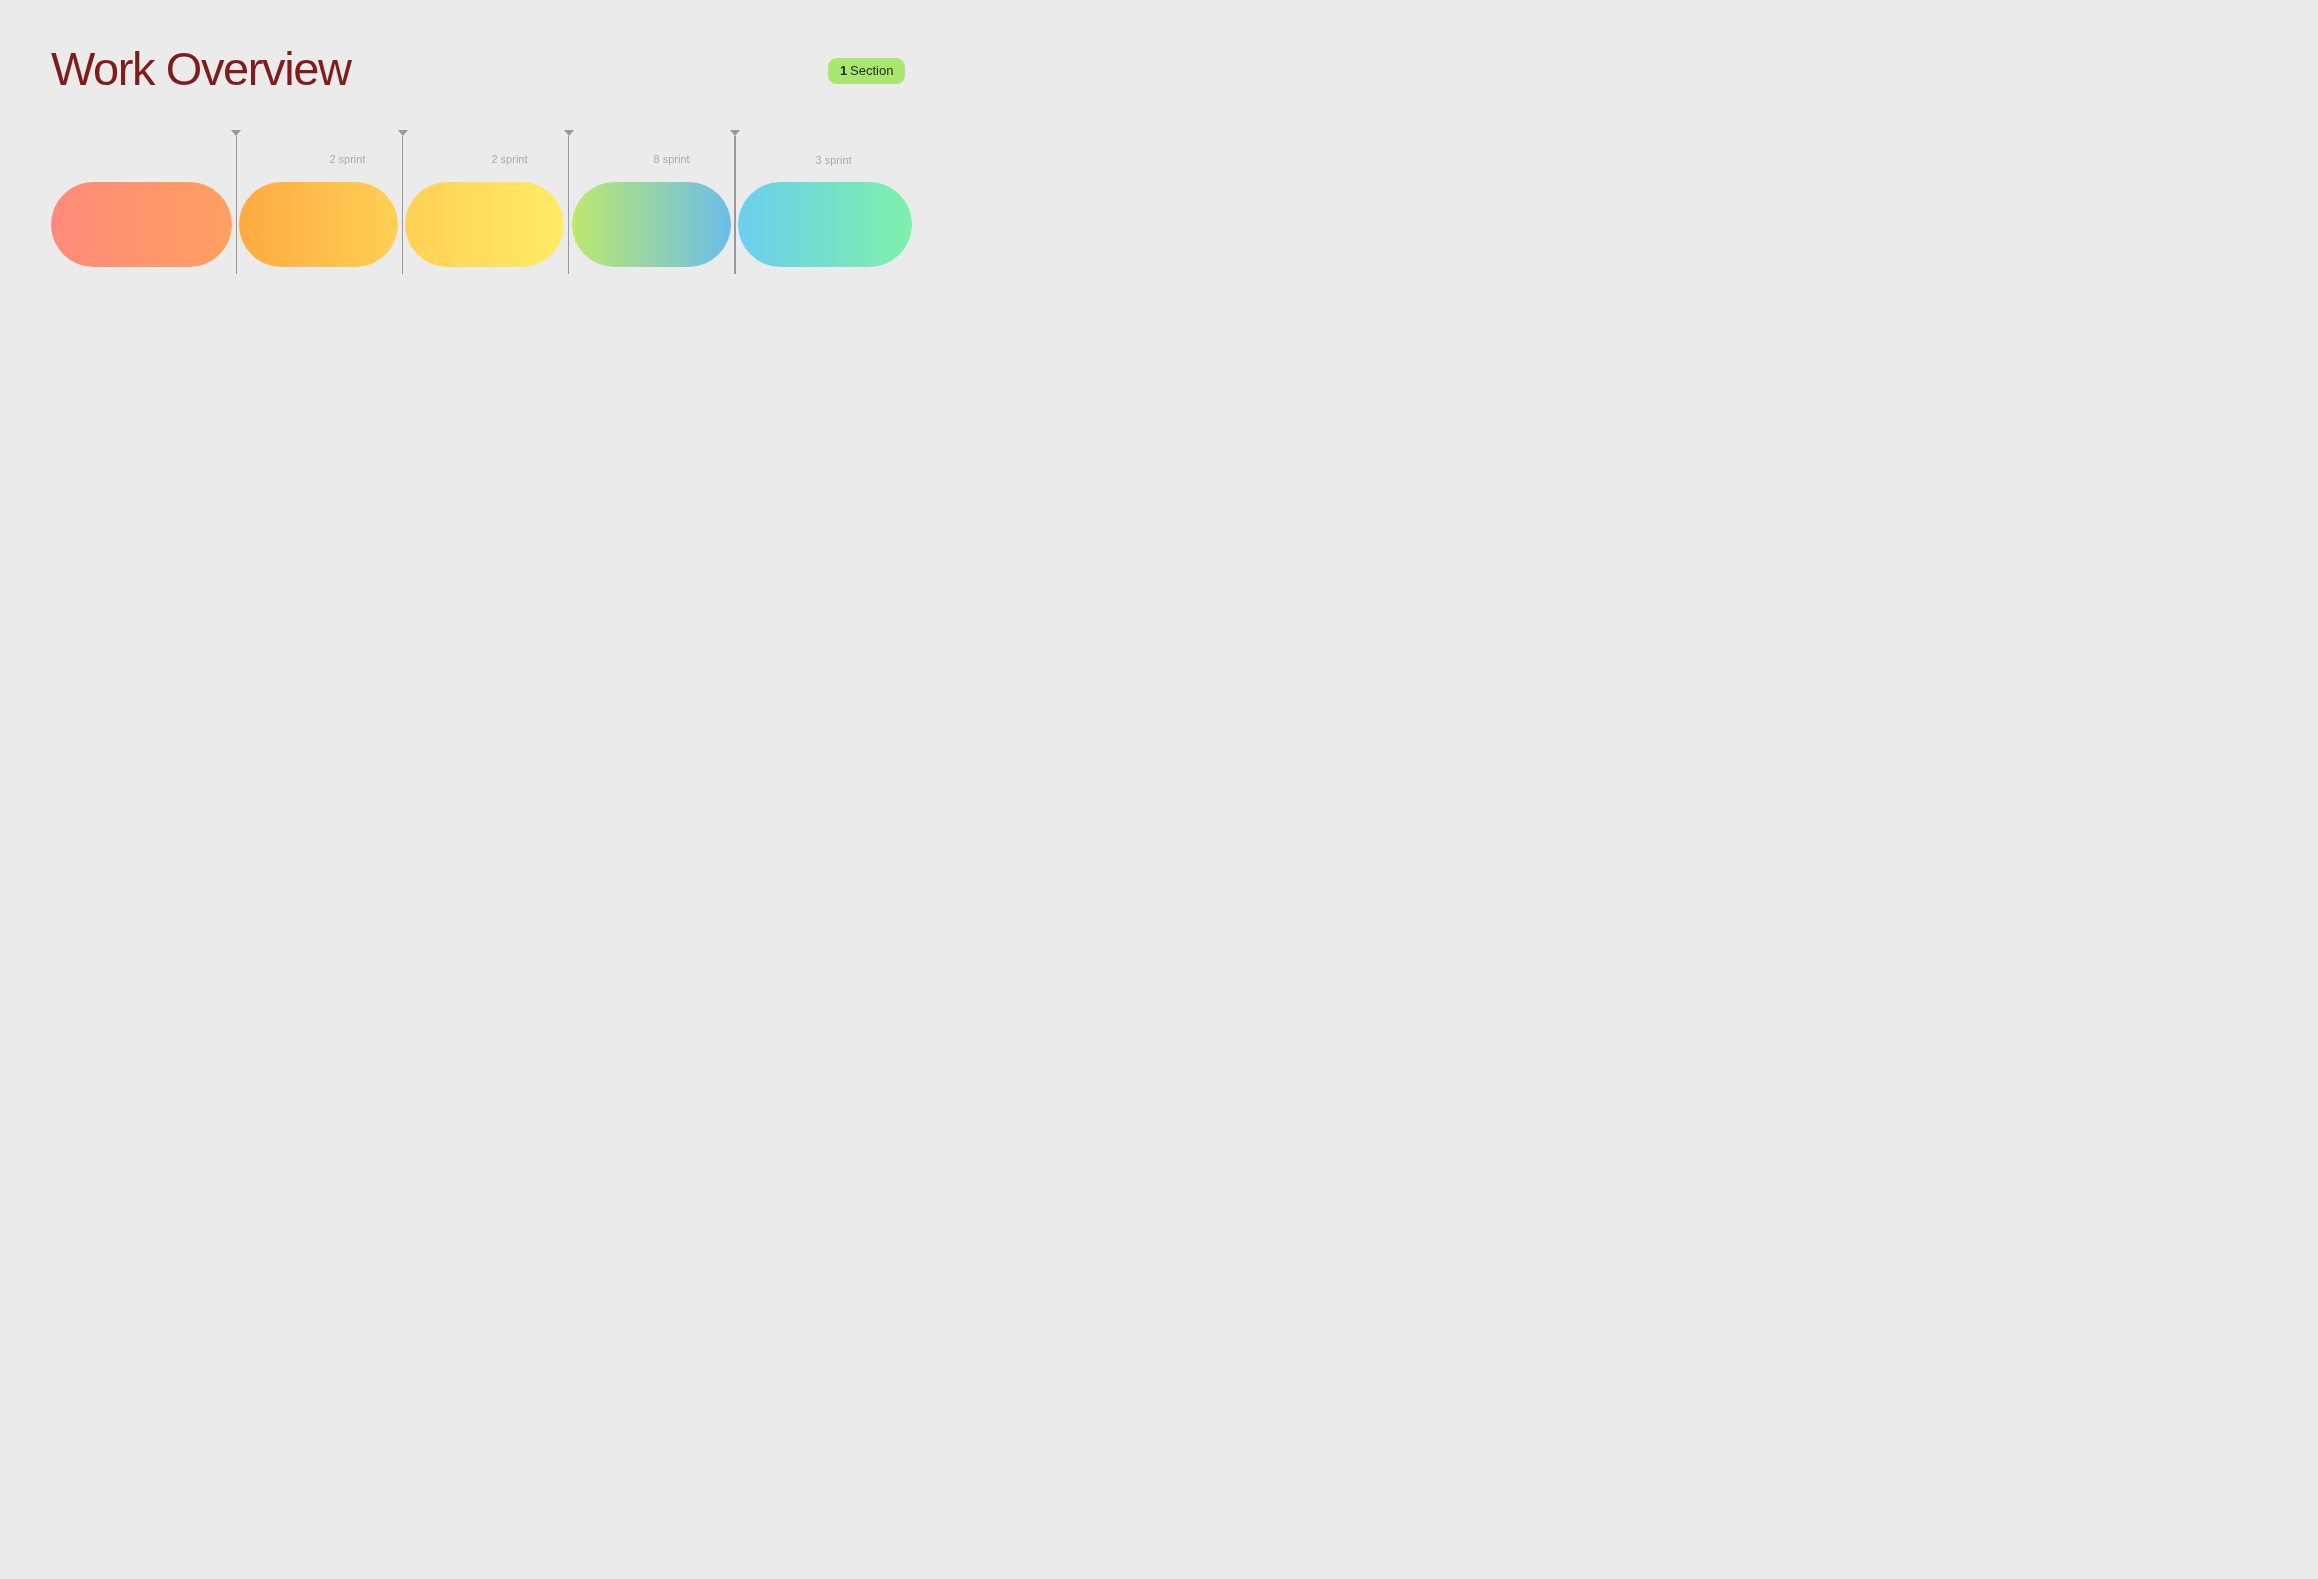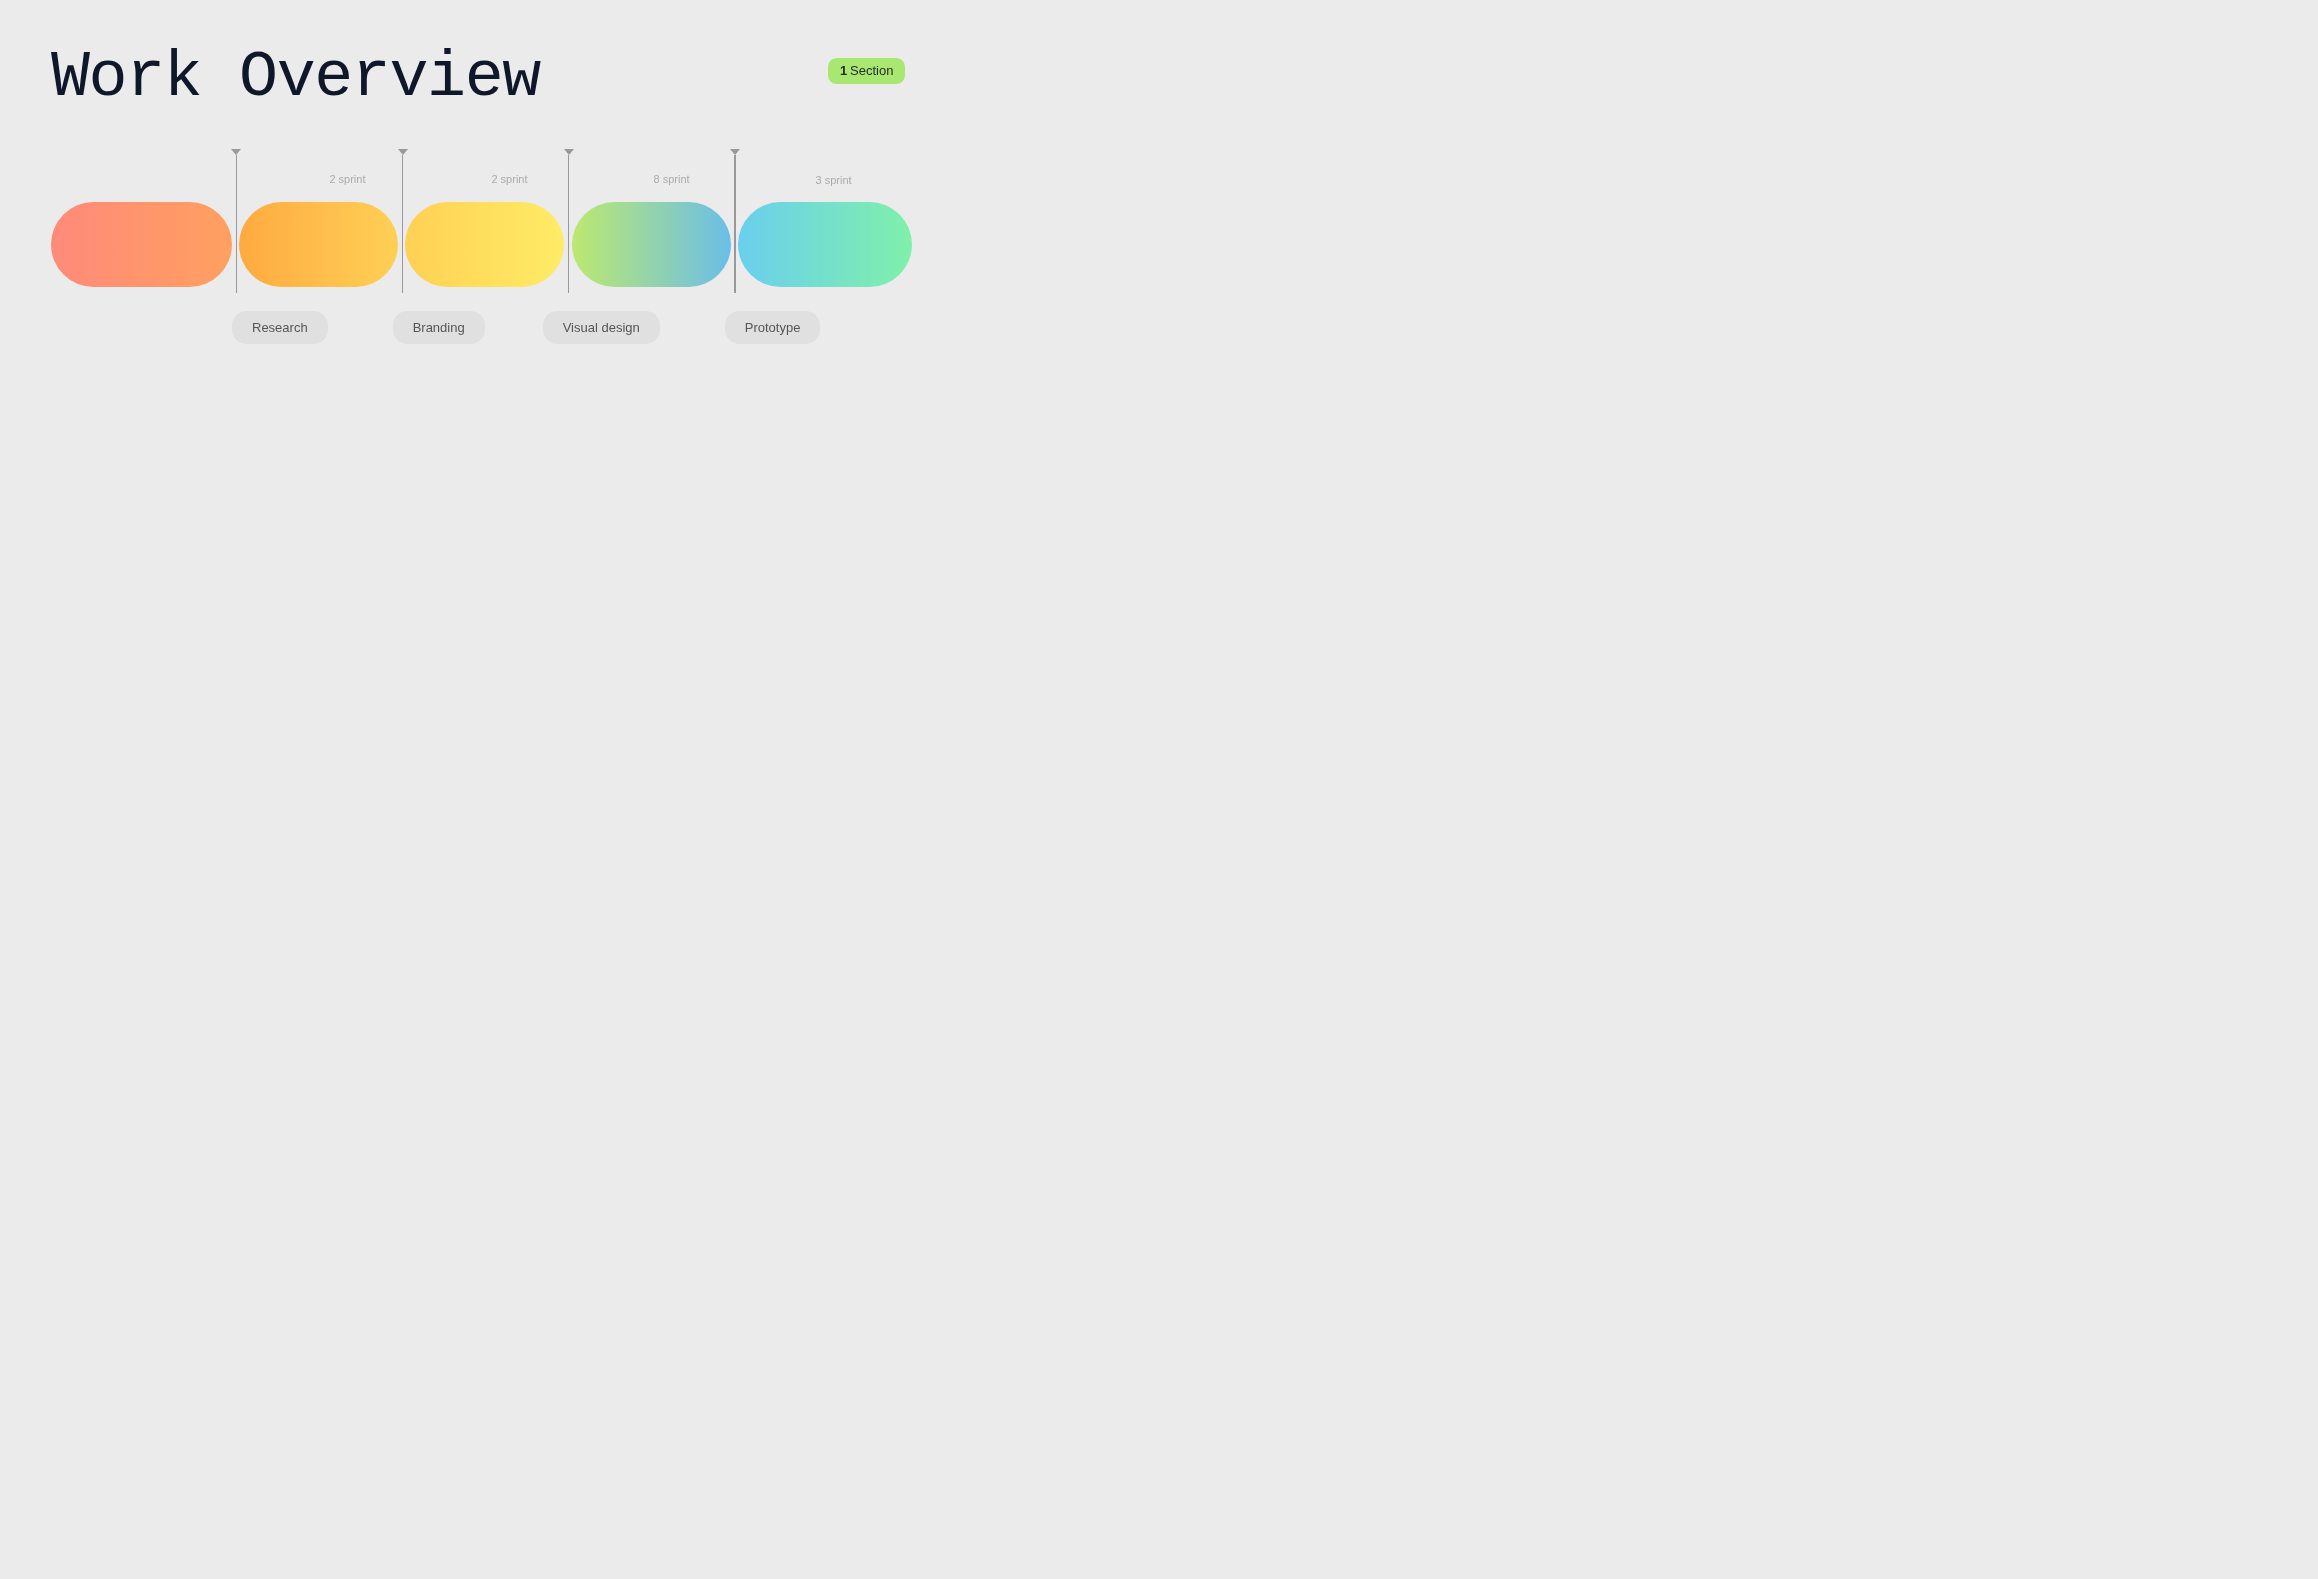--- a/index.html
+++ b/index.html
@@ -26,26 +26,25 @@
     }
 
     .header-area {
       display: flex;
       justify-content: space-between;
       align-items: flex-start;
       margin-bottom: 58px;
     }
 
     .page-title {
-      font-size: 65px;
+      font-size: 47px;
       font-weight: 300;
-      color: #0f172a;
+      color: #7f1d1d;
       letter-spacing: -1.4px;
       line-height: 1.1;
-      font-family: Liberation Mono, monospace;
     }
 
     .section-badge {
       display: flex;
       align-items: center;
       background-color: #a8e870;
       border-radius: 8.7px;
       padding: 5.8px 11.6px;
       margin-top: 14.5px;
     }
@@ -134,36 +133,17 @@
       <div style="display:flex; flex-direction:column; align-items:center; flex-shrink:0; z-index:5; margin:0 -0.7px; position:relative; top:-23px;">
         <div style="width:0; height:0; border-left:5px solid transparent; border-right:5px solid transparent; border-top:6.5px solid #999;"></div>
         <div style="width:1.4px; height:138px; background:#999;"></div>
       </div>
 
       <div style="height:85px; width:174px; border-radius:43px; background:linear-gradient(to right, #6acfee, #80f0aa); flex-shrink:0; position:relative; z-index:1; margin-left:-1.4px;">
       </div>
 
     </div>
 
-    <div style="display:flex; align-items:center; margin-top:20px; padding-left: 123px; gap:0;">
-
-      <div style="background:#e0e0e0; border-radius:14.5px; padding:8.7px 20px; font-size:13px; color:#555; margin-left:58px;">
-        <span>Research</span>
-      </div>
-
-      <div style="background:#e0e0e0; border-radius:14.5px; padding:8.7px 20px; font-size:13px; color:#555; margin-left:65px;">
-        <span>Branding</span>
-      </div>
-
-      <div style="background:#e0e0e0; border-radius:14.5px; padding:8.7px 20px; font-size:13px; color:#555; margin-left:58px;">
-        <span>Visual design</span>
-      </div>
-
-      <div style="background:#e0e0e0; border-radius:14.5px; padding:8.7px 20px; font-size:13px; color:#555; margin-left:65px;">
-        <span>Prototype</span>
-      </div>
-
-    </div>
 
   </div>
 
 </div>
 
 
 </body></html>

